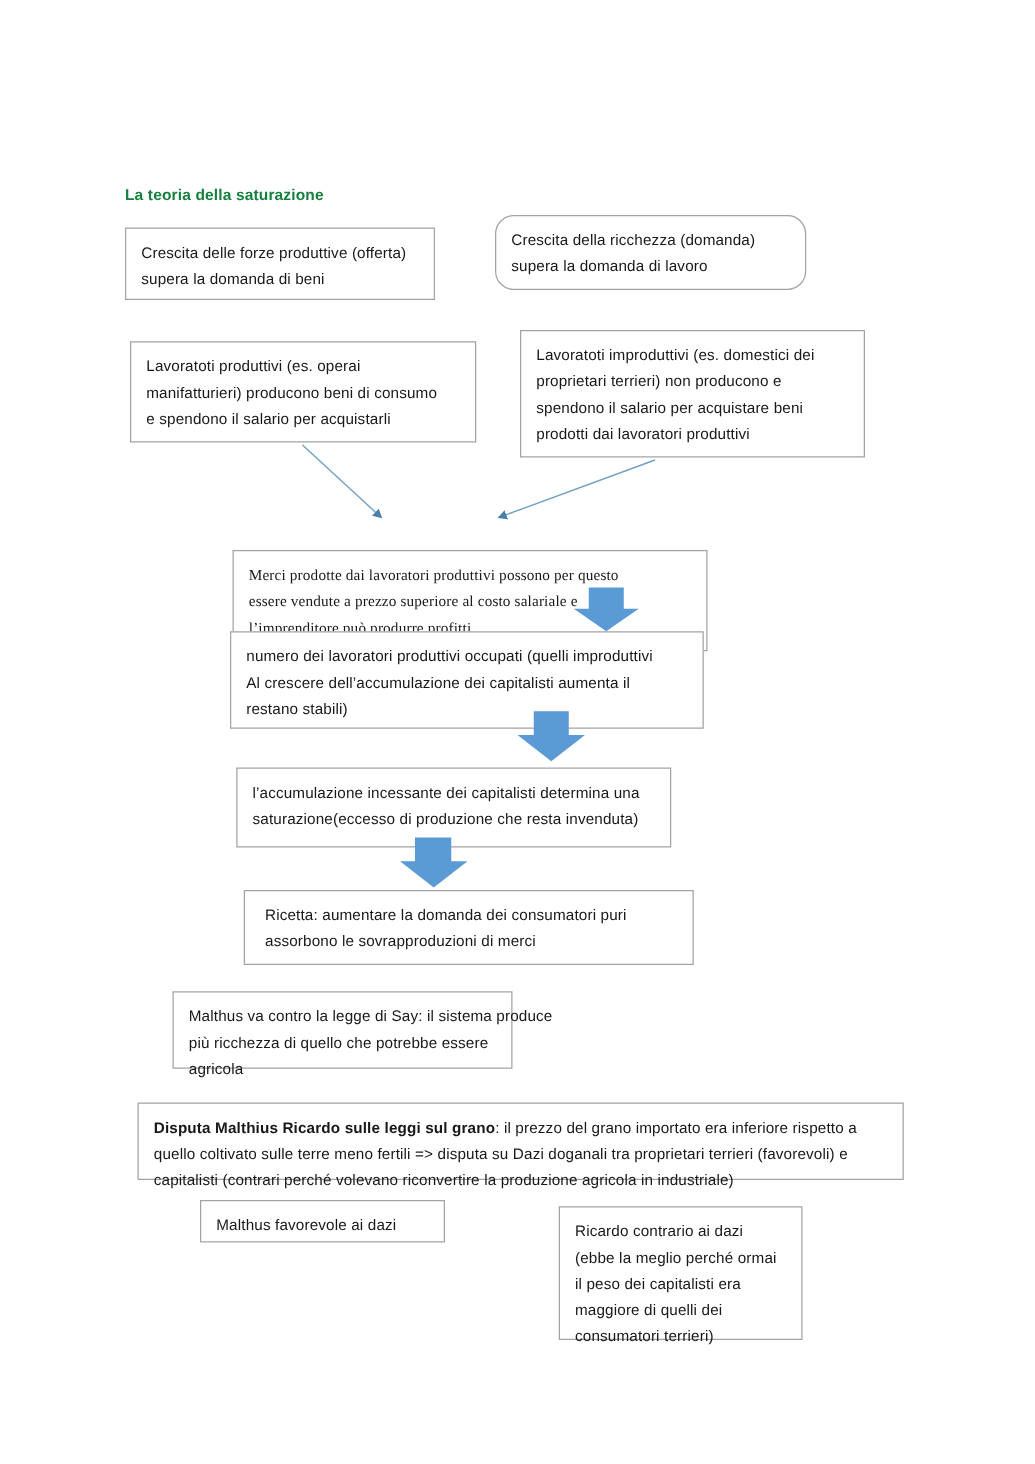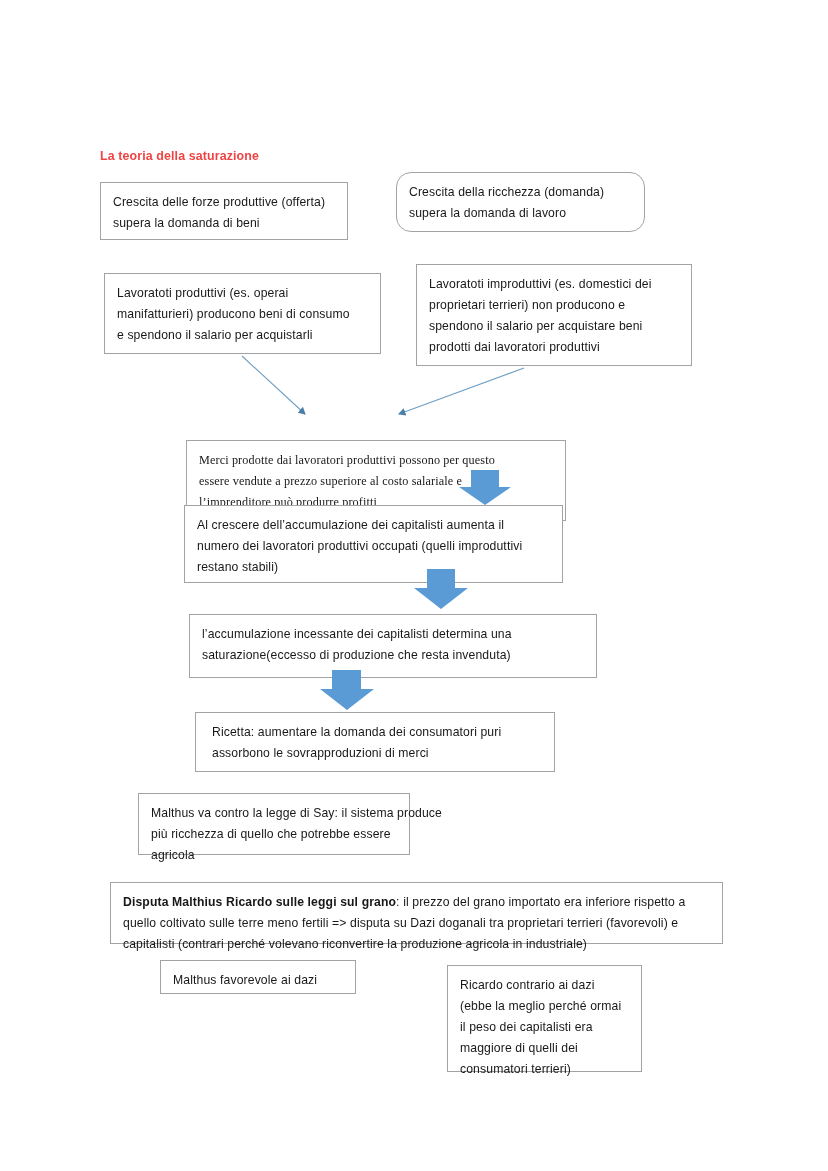--- a/index.html
+++ b/index.html
@@ -35,21 +35,21 @@
     letter-spacing: 0.01em;
   }
   .node .ln {
     display: block;
     white-space: nowrap;
   }
   .heading {
     position: absolute;
     font-size: 12.4px;
     font-weight: bold;
-    color: #ef4444;
+    color: #15803d;
     letter-spacing: 0.01em;
     white-space: nowrap;
   }
   .bold-lead {
     font-weight: bold;
   }
   .arrow-svg {
     position: absolute;
     left: 0;
     top: 0;
@@ -89,26 +89,26 @@
     <span class="ln">prodotti dai lavoratori produttivi</span>
   </div>
 
   <div class="node" style="left:186px; top:440px; width:380px; height:81px;font-family:Liberation Serif, serif;">
     <span class="ln">Merci prodotte dai lavoratori produttivi possono per questo</span>
     <span class="ln">essere vendute a prezzo superiore al costo salariale e</span>
     <span class="ln">l’imprenditore può produrre profitti</span>
   </div>
 
   <div class="node" style="left:184px; top:505px; width:379px; height:78px;">
+    <span class="ln">numero dei lavoratori produttivi occupati (quelli improduttivi</span>
     <span class="ln">Al crescere dell’accumulazione dei capitalisti aumenta il</span>
-    <span class="ln">numero dei lavoratori produttivi occupati (quelli improduttivi</span>
     <span class="ln">restano stabili)</span>
   </div>
 
-  <div class="node" style="left:189px; top:614px; width:408px; height:64px;">
+  <div class="node" style="left:189px; top:614px; width:348px; height:64px;">
     <span class="ln">l’accumulazione incessante dei capitalisti determina una</span>
     <span class="ln">saturazione(eccesso di produzione che resta invenduta)</span>
   </div>
 
   <div class="node" style="left:195px; top:712px; width:360px; height:60px;padding-left:16px;">
     <span class="ln">Ricetta: aumentare la domanda dei consumatori puri</span>
     <span class="ln">assorbono le sovrapproduzioni di merci</span>
   </div>
 
   <div class="node" style="left:138px; top:793px; width:272px; height:62px;">

